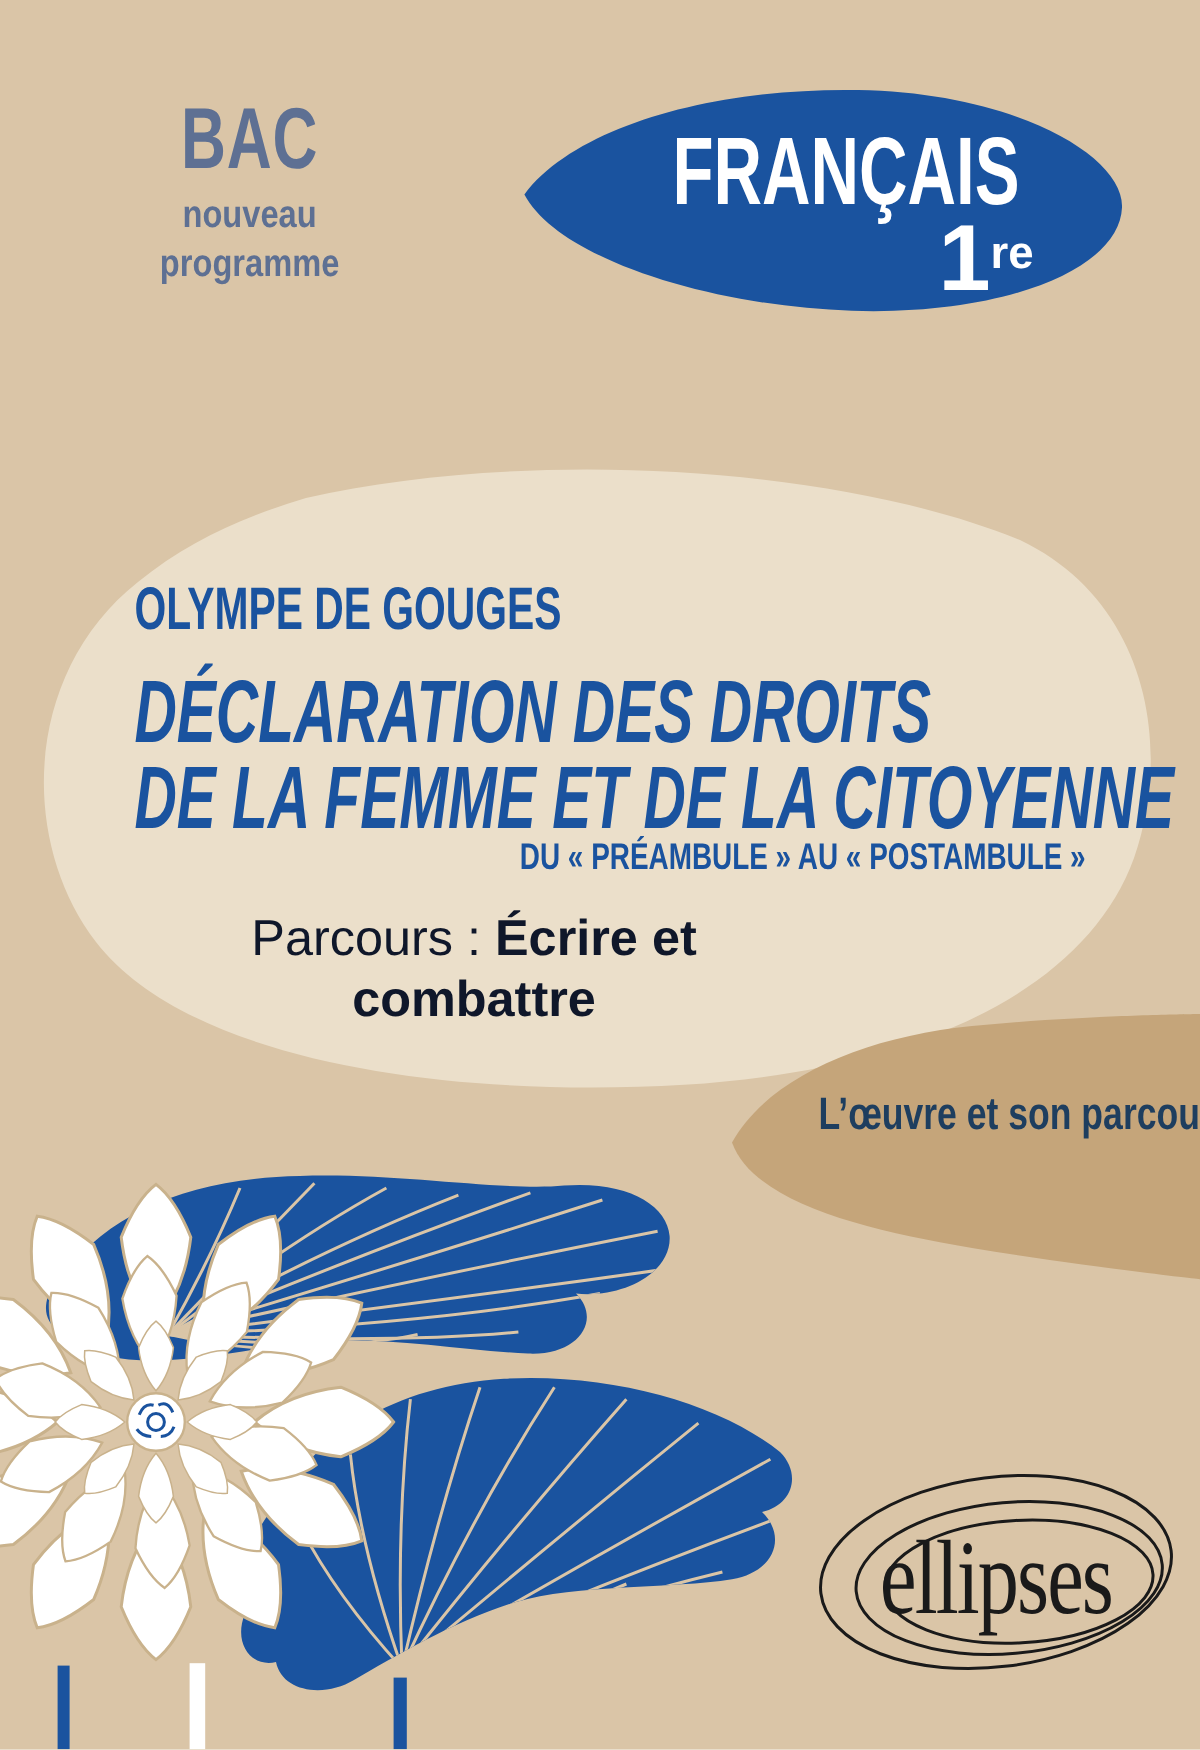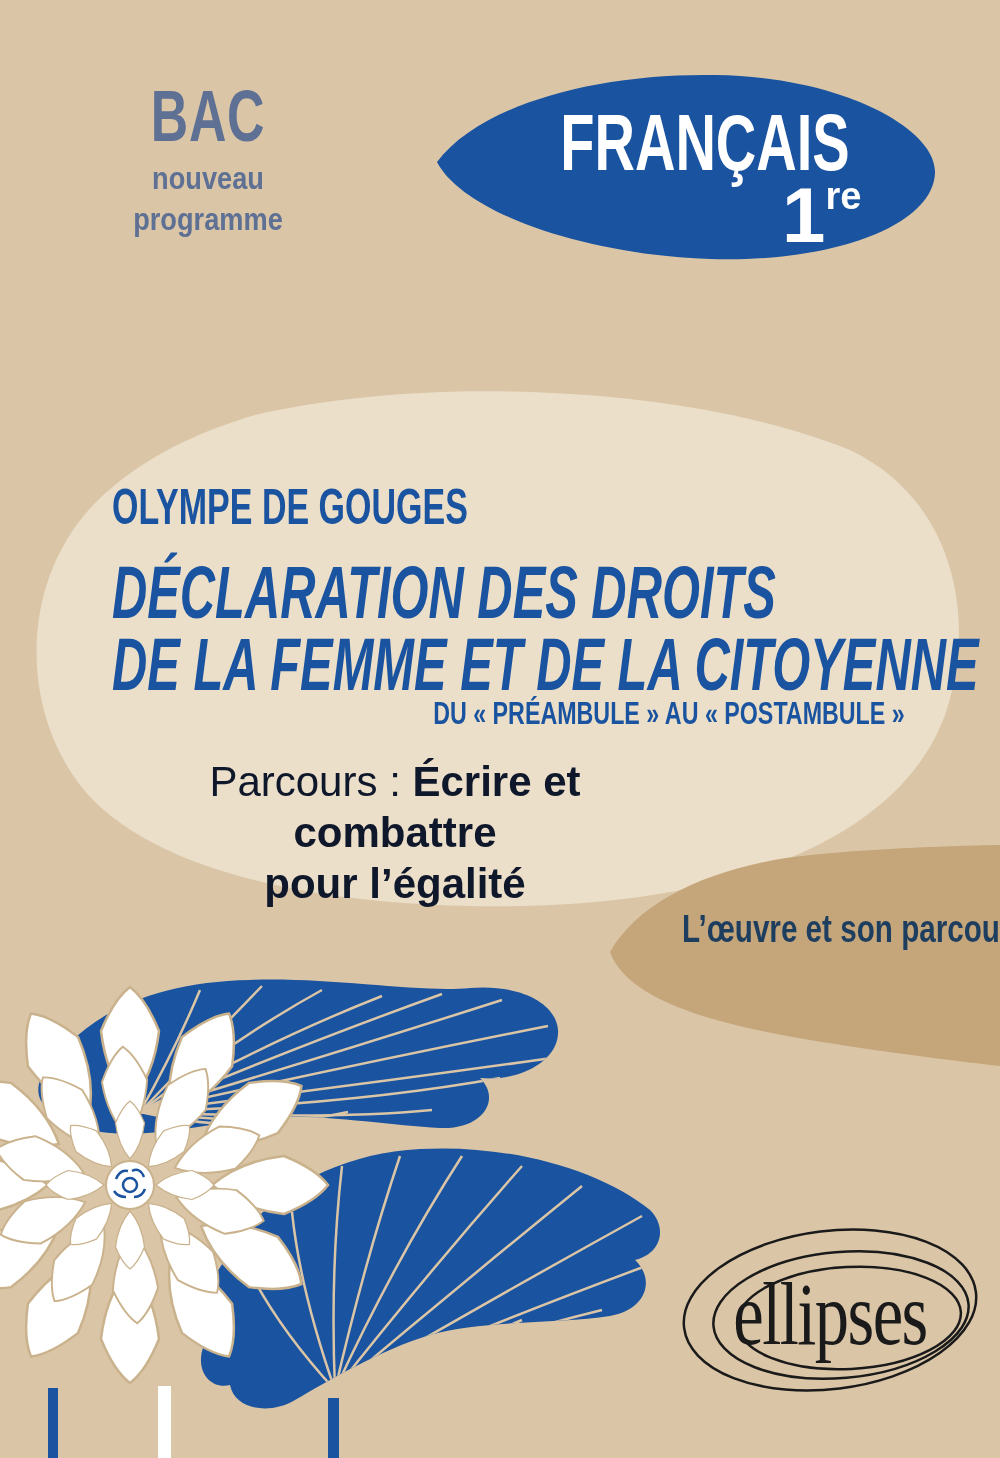--- a/index.html
+++ b/index.html
@@ -23,21 +23,21 @@
   .bac-line3{font-size:32px;line-height:1.28;transform:scaleX(.85);transform-origin:center;}
 
   
   .francais-label{
     left:455px;top:103px;width:500px;text-align:center;
     color:#ffffff;font-weight:bold;font-size:80px;line-height:1;
     transform:scaleX(.70);transform-origin:center;white-space:nowrap;
   }
   .level{left:782px;top:176px;color:#fff;font-weight:bold;white-space:nowrap;}
   .level-num{font-size:78px;line-height:1;display:inline-block;vertical-align:top;}
-  .level-suffix{font-size:38px;line-height:1;display:inline-block;vertical-align:top;margin-top:1px;}
+  .level-suffix{font-size:38px;line-height:1;display:inline-block;vertical-align:top;margin-top:16px;}
 
   
   .author{
     left:112px;top:482px;color:#1a539f;font-weight:bold;font-size:50px;line-height:1;
     transform:scaleX(.68);transform-origin:left;white-space:nowrap;
   }
   .title-line1,.title-line2{
     color:#1a539f;font-weight:bold;font-style:italic;font-size:74px;line-height:1;
     transform:scaleX(.66);transform-origin:left;white-space:nowrap;
   }
@@ -100,21 +100,20 @@
     <span class="level-num">1</span><span class="level-suffix">re</span>
   </div>
 
   <div class="abs author">OLYMPE DE GOUGES</div>
   <div class="abs title-line1">DÉCLARATION DES DROITS</div>
   <div class="abs title-line2">DE LA FEMME ET DE LA CITOYENNE</div>
   <div class="abs subtitle">DU « PRÉAMBULE » AU « POSTAMBULE »</div>
 
   <div class="abs parcours">
     <span>Parcours : </span><span class="bold">Écrire et combattre</span>
-    <div class="bold">pour l’égalité</div>
   </div>
 
   <div class="abs collection-label">L’œuvre et son parcours</div>
 
   <div class="abs lotus-wrap">
     <svg width="680" height="498" viewBox="0 0 680 498" aria-hidden="true">
       <defs>
         <path id="petal" d="M0 0 Q28 -24 72 -29 Q104 -16 116 0 Q104 16 72 29 Q28 24 0 0 Z"></path>
         <path id="leaf-top" d="M 40 120 C 80 55, 150 22, 250 20 C 330 17, 420 33, 470 28 C 522 24, 556 44, 558 70 C 560 100, 520 122, 480 118 C 502 140, 482 170, 440 168 C 380 165, 300 150, 240 160 C 180 170, 118 182, 78 166 C 48 153, 33 142, 40 120 Z"></path>
         <path id="leaf-bottom" d="M 225 300 C 260 238, 330 194, 420 189 C 510 184, 600 210, 650 250 C 668 268, 661 294, 635 300 C 656 320, 646 350, 610 356 C 560 364, 480 360, 430 375 C 380 390, 330 420, 295 440 C 270 455, 235 450, 230 425 C 210 430, 194 410, 204 385 C 189 374, 194 345, 225 300 Z"></path>

